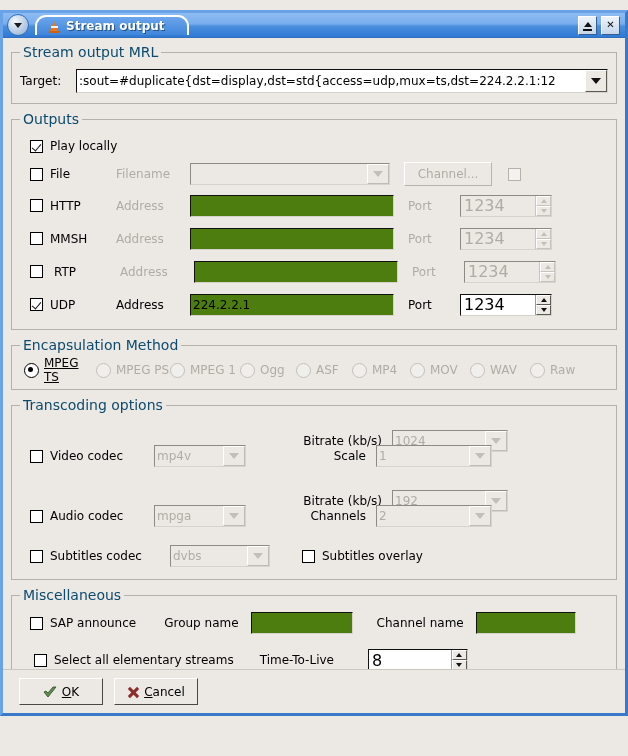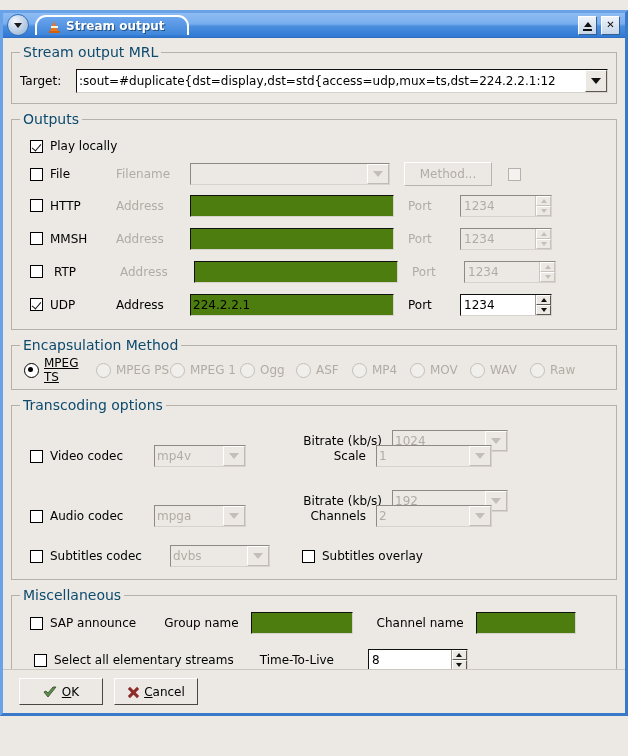--- a/index.html
+++ b/index.html
@@ -230,21 +230,21 @@
     height: 22px;
     display: flex;
     border: 1px solid;
     border-color: #111111 #d7d3cc #d7d3cc #111111;
     background: #ffffff;
   }
   .spin .s-field {
     flex: 1 1 auto;
     display: flex; align-items: center;
     padding: 0 3px;
-    font-size: 12px;
+    font-size: 16px;
     overflow: hidden;
   }
   .spin .s-btns {
     width: 15px;
     display: flex; flex-direction: column;
     flex: none;
     background: #ece9e4;
     border-left: 1px solid #9e9a93;
   }
   .spin .s-btns > div {
@@ -380,21 +380,21 @@
       <div class="row" style="height:30px; padding-left:10px;">
         <span class="cb"></span>
         <span class="lbl" style="margin-left:7px; width:66px;">File</span>
         <span class="lbl dis" style="width:74px; text-align:left;">Filename</span>
         <div class="combo dis" style="width:200px;">
           <div class="c-field"></div>
           <div class="c-btn">
               <i></i>
             </div>
         </div>
-        <div class="btn dis" style="width:88px; margin-left:14px;">Method...</div>
+        <div class="btn dis" style="width:88px; margin-left:14px;">Channel...</div>
         <span class="cb dis" style="margin-left:16px;"></span>
       </div>
 
       <div class="row" style="height:33px; padding-left:10px;">
         <span class="cb"></span>
         <span class="lbl" style="margin-left:7px; width:66px;">HTTP</span>
         <span class="lbl dis" style="width:74px;">Address</span>
         <div class="txt" style="width:204px;"></div>
         <span class="lbl dis" style="width:52px; margin-left:14px;">Port</span>
         <div class="spin dis" style="width:92px;">

